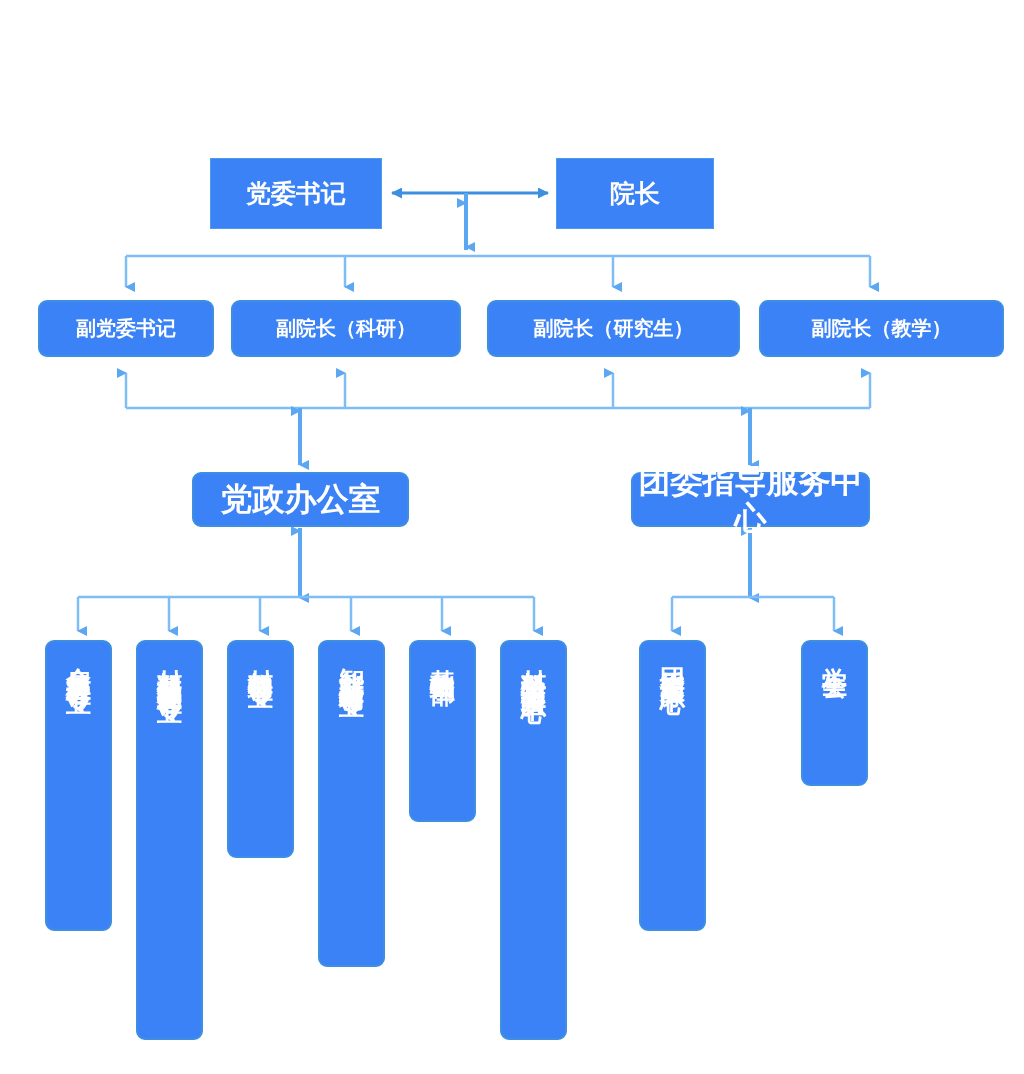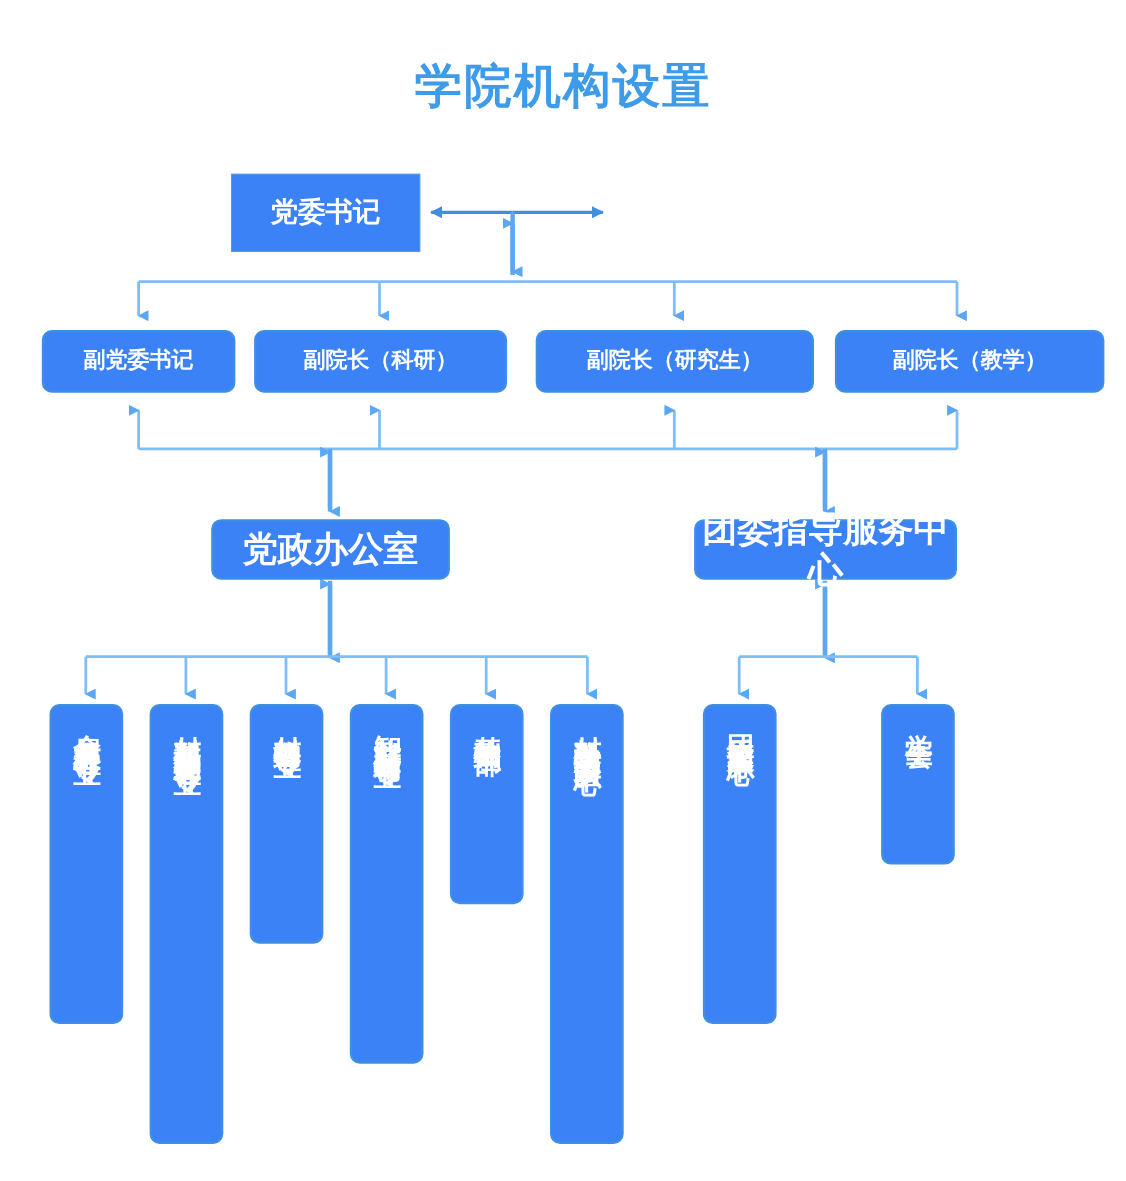--- a/index.html
+++ b/index.html
@@ -70,21 +70,20 @@
   .lvl1 { font-size: 25px; }
   .lvl2 { font-size: 20px; }
   .lvl3 { font-size: 32px; }
   .leaf { font-size: 25px; }
 </style>
 </head>
 <body>
 
 <div id="chart-root">
 
-  <div id="diagram-title">学院机构设置</div>
 
   <svg id="org-svg" viewBox="0 0 1024 1074" xmlns="http://www.w3.org/2000/svg">
     <defs>
       <marker id="arrowDown" markerWidth="10" markerHeight="10" refX="5" refY="9" orient="auto" markerUnits="userSpaceOnUse">
         <path d="M0,0 L10,0 L5,10 z" fill="#5BA7F2"></path>
       </marker>
       <marker id="arrowUp" markerWidth="10" markerHeight="10" refX="5" refY="9" orient="auto" markerUnits="userSpaceOnUse">
         <path d="M0,0 L10,0 L5,10 z" fill="#5BA7F2"></path>
       </marker>
       <marker id="arrowSide" markerWidth="11" markerHeight="11" refX="10" refY="5.5" orient="auto" markerUnits="userSpaceOnUse">
@@ -152,20 +151,23 @@
       <path d="M672,597 L834,597" stroke="#7FBDF6" stroke-width="2.5" fill="none"></path>
       <path d="M672,597 L672,631" stroke="#7FBDF6" stroke-width="2.5" fill="none" marker-end="url(#arrowDown)"></path>
       <path d="M834,597 L834,631" stroke="#7FBDF6" stroke-width="2.5" fill="none" marker-end="url(#arrowDown)"></path>
     </g>
   </svg>
 
   <div class="node-box sharp lvl1" style="left:210px; top:158px; width:172px; height:71px;">
     <span>党委书记</span>
   </div>
 
+  <div class="node-box sharp lvl1" style="left:556px; top:158px; width:158px; height:71px;">
+    <span>院长</span>
+  </div>
 
   <div class="node-box rounded lvl2" style="left:38px; top:300px; width:176px; height:57px;">
     <span>副党委书记</span>
   </div>
 
   <div class="node-box rounded lvl2" style="left:231px; top:300px; width:230px; height:57px;text-align:right;">
     <span>副院长（科研）</span>
   </div>
 
   <div class="node-box rounded lvl2" style="left:487px; top:300px; width:253px; height:57px;">

